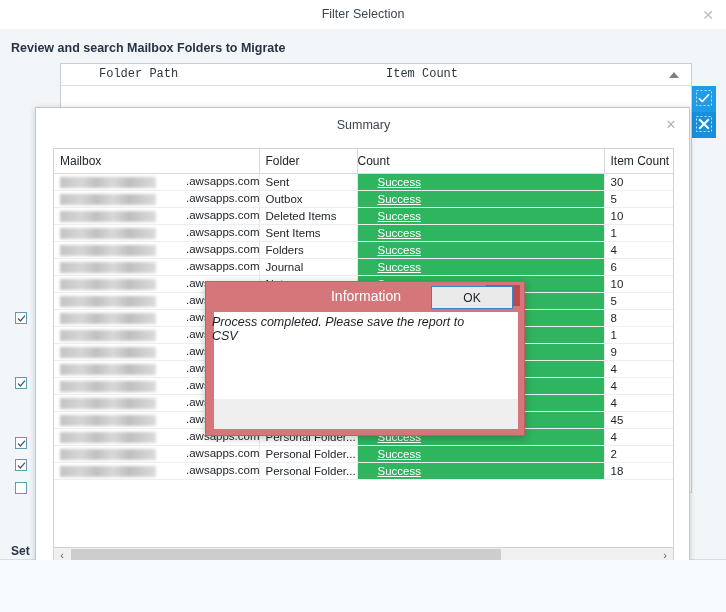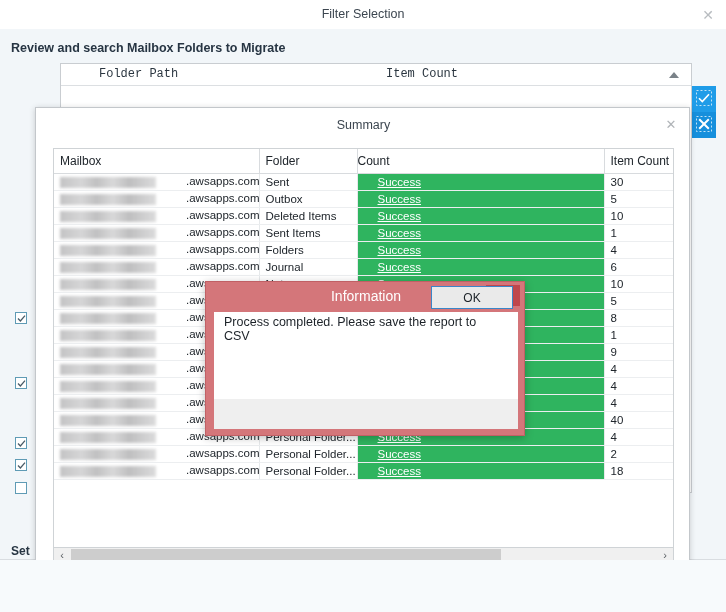--- a/index.html
+++ b/index.html
@@ -181,22 +181,22 @@
   .info-close {
     position: absolute; right: 4px; top: 3px; width: 34px; height: 21px;
     background: #c0474c; color: #ffffff; font-size: 12px;
     line-height: 21px; text-align: center; cursor: pointer;
   }
   .info-body {
     position: absolute; left: 8px; top: 30px; width: 304px; height: 87px;
     background: #ffffff;
   }
   .info-msg {
-    position: absolute; left: 18px; top: 33px; width: 280px;
-    font-size: 12.5px; color: #1c2228;
+    position: absolute; left: 6px; top: 33px; width: 280px;
+    font-size: 12.5px; color: #1c2228; font-style: italic;
   }
   .info-footer {
     position: absolute; left: 8px; top: 117px; width: 304px; height: 30px;
     background: #efefef;
   }
   .ok-btn {
     position: absolute; right: 11px; top: 4px; width: 82px; height: 23px;
     background: #eaeaea; border: 1px solid #3b86c8;
     font-size: 12px; color: #1c2228; cursor: pointer;
     font-family: "Liberation Sans", sans-serif;
@@ -394,21 +394,21 @@
                   <span class="status-pill" style="background: rgb(47, 180, 95);">Success</span>
                 </td>
                 <td class="c-count">4</td>
               </tr>
               <tr>
                 <td class="c-mailbox"><span class="redact"></span><span class="mbx-suffix">.awsapps.com</span></td>
                 <td class="c-folder"></td>
                 <td class="c-status status-cell">
                   <span class="status-pill" style="background: rgb(47, 180, 95);">Success</span>
                 </td>
-                <td class="c-count">40</td>
+                <td class="c-count">45</td>
               </tr>
               <tr>
                 <td class="c-mailbox"><span class="redact"></span><span class="mbx-suffix">.awsapps.com</span></td>
                 <td class="c-folder">Personal Folder...</td>
                 <td class="c-status status-cell">
                   <span class="status-pill" style="background: rgb(47, 180, 95);">Success</span>
                 </td>
                 <td class="c-count">4</td>
               </tr>
               <tr>

